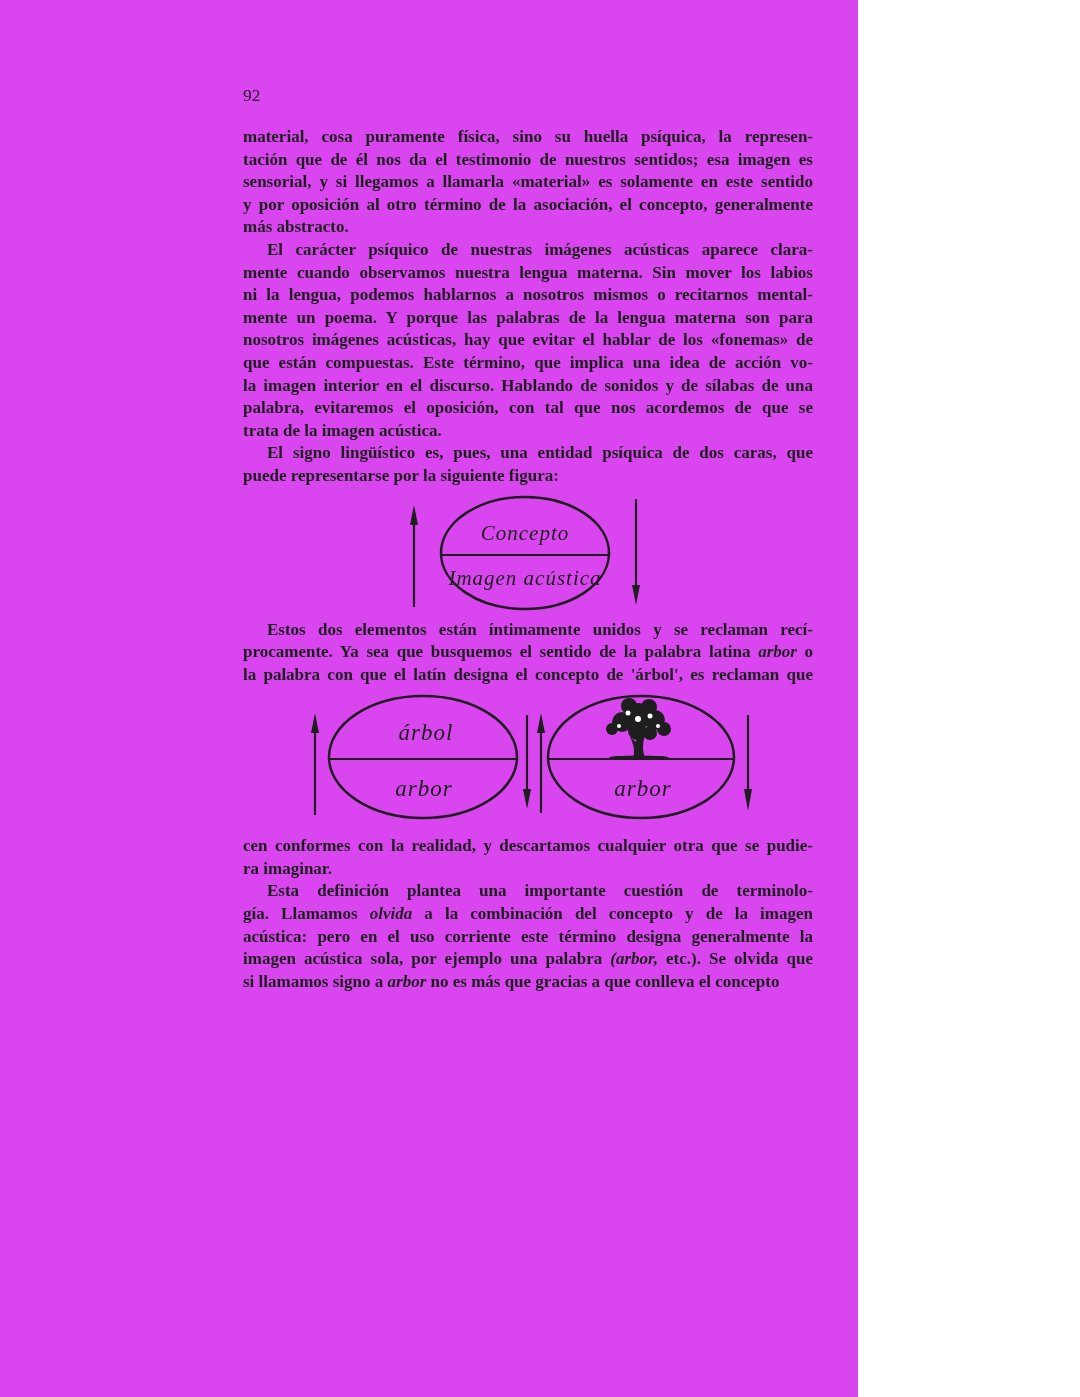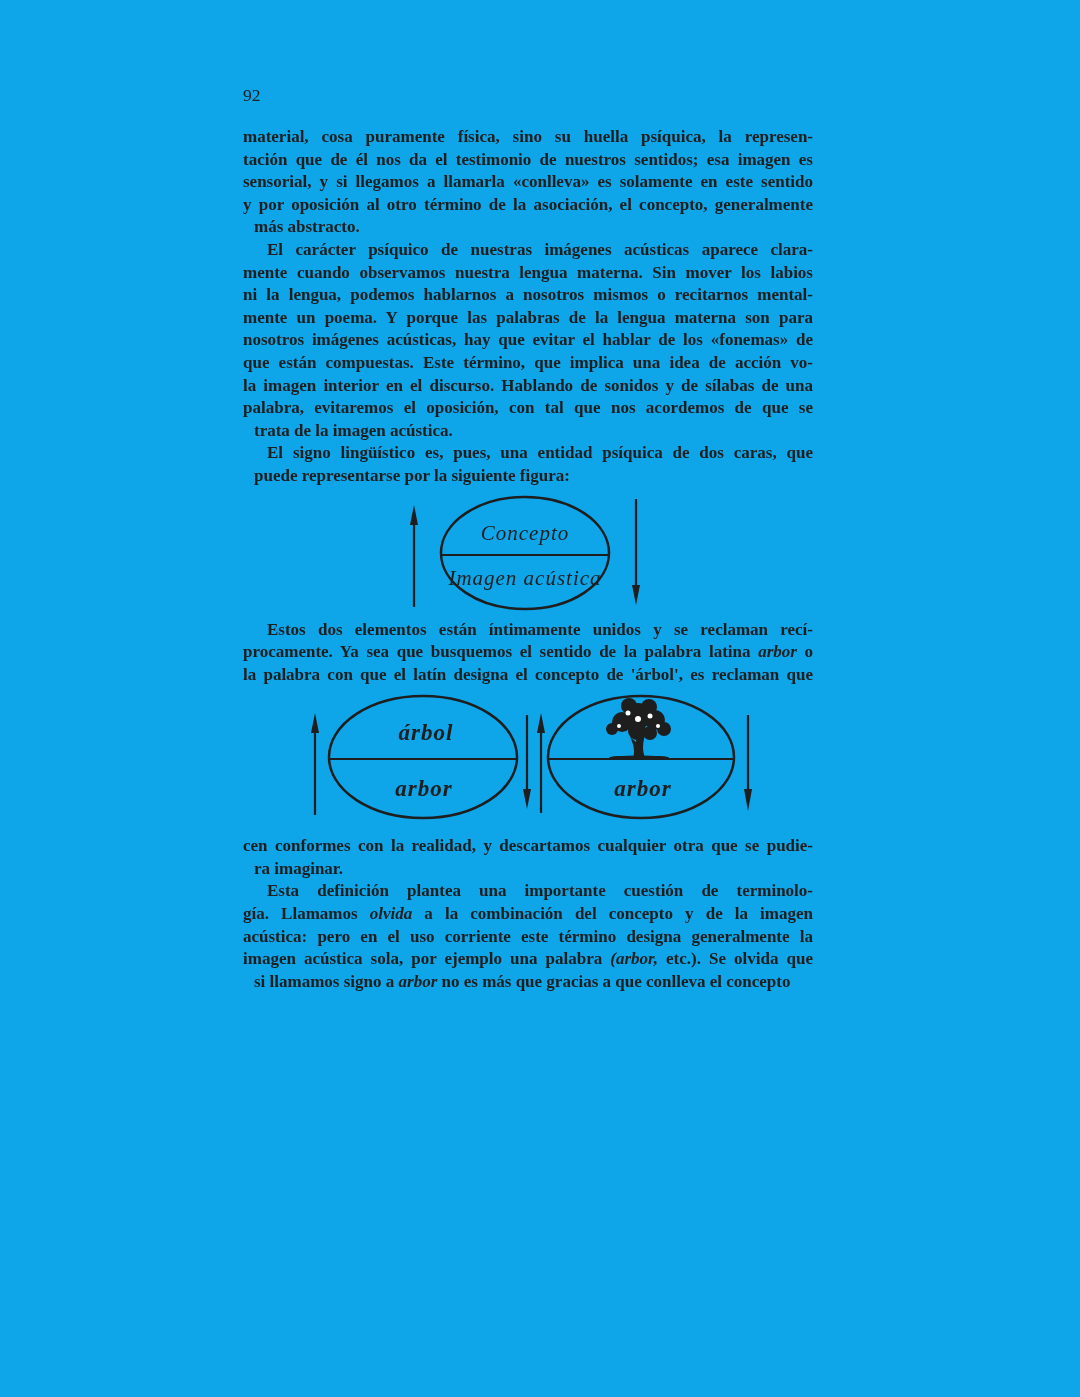--- a/index.html
+++ b/index.html
@@ -1,20 +1,20 @@
 <!DOCTYPE html>
 <html><head>
 <meta charset="utf-8">
 <style>
   html, body { margin: 0; padding: 0; background: #ffffff; }
   .sheet {
     position: relative;
-    width: 1080px;
+    width: 858px;
     height: 1397px;
-    background: #0ea5e9;
+    background: #d946ef;
     color: #1e1e1e;
     font-family: "Liberation Serif", serif;
     overflow: hidden;
   }
   .col {
     position: absolute;
     left: 243px;
     top: 85px;
     width: 570px;
   }
@@ -25,26 +25,26 @@
   }
   .para { margin: 0; }
   .line {
     font-size: 17px;
     line-height: 22.6px;
     text-align: justify;
     text-align-last: justify;
     white-space: normal;
     font-weight: bold;
   }
-  .line.last { text-align-last: left; margin-left: 11px; }
+  .line.last { text-align-last: left; }
   .line.indent { text-indent: 24px; }
   .line i { font-style: italic; }
   .fig { display: block; }
   .fig-sign  { margin: 3px 0 6px 160px; }
-  .fig-arbor { margin: 3px 0 8px 62px; font-weight: bold; }
+  .fig-arbor { margin: 3px 0 8px 62px; }
   .fig svg { display: block; }
   .fig text {
     font-family: "Liberation Serif", serif;
     font-style: italic;
     letter-spacing: 1px;
     fill: #1e1e1e;
   }
   .fig-sign text { font-size: 21px; }
   .fig-arbor text { font-size: 23px; }
 </style>
@@ -52,21 +52,21 @@
 <body>
 
 <div class="sheet">
   <div class="col">
 
     <div class="pageno">92</div>
 
     <div class="para">
         <div class="line">material, cosa puramente física, sino su huella psíquica, la represen-</div>
         <div class="line">tación que de él nos da el testimonio de nuestros sentidos; esa imagen es</div>
-        <div class="line">sensorial, y si llegamos a llamarla «conlleva» es solamente en este sentido</div>
+        <div class="line">sensorial, y si llegamos a llamarla «material» es solamente en este sentido</div>
         <div class="line">y por oposición al otro término de la asociación, el concepto, generalmente</div>
         <div class="line last">más abstracto.</div>
       </div>
     <div class="para">
         <div class="line indent">El carácter psíquico de nuestras imágenes acústicas aparece clara-</div>
         <div class="line">mente cuando observamos nuestra lengua materna. Sin mover los labios</div>
         <div class="line">ni la lengua, podemos hablarnos a nosotros mismos o recitarnos mental-</div>
         <div class="line">mente un poema. Y porque las palabras de la lengua materna son para</div>
         <div class="line">nosotros imágenes acústicas, hay que evitar el hablar de los «fonemas» de</div>
         <div class="line">que están compuestas. Este término, que implica una idea de acción vo-</div>

